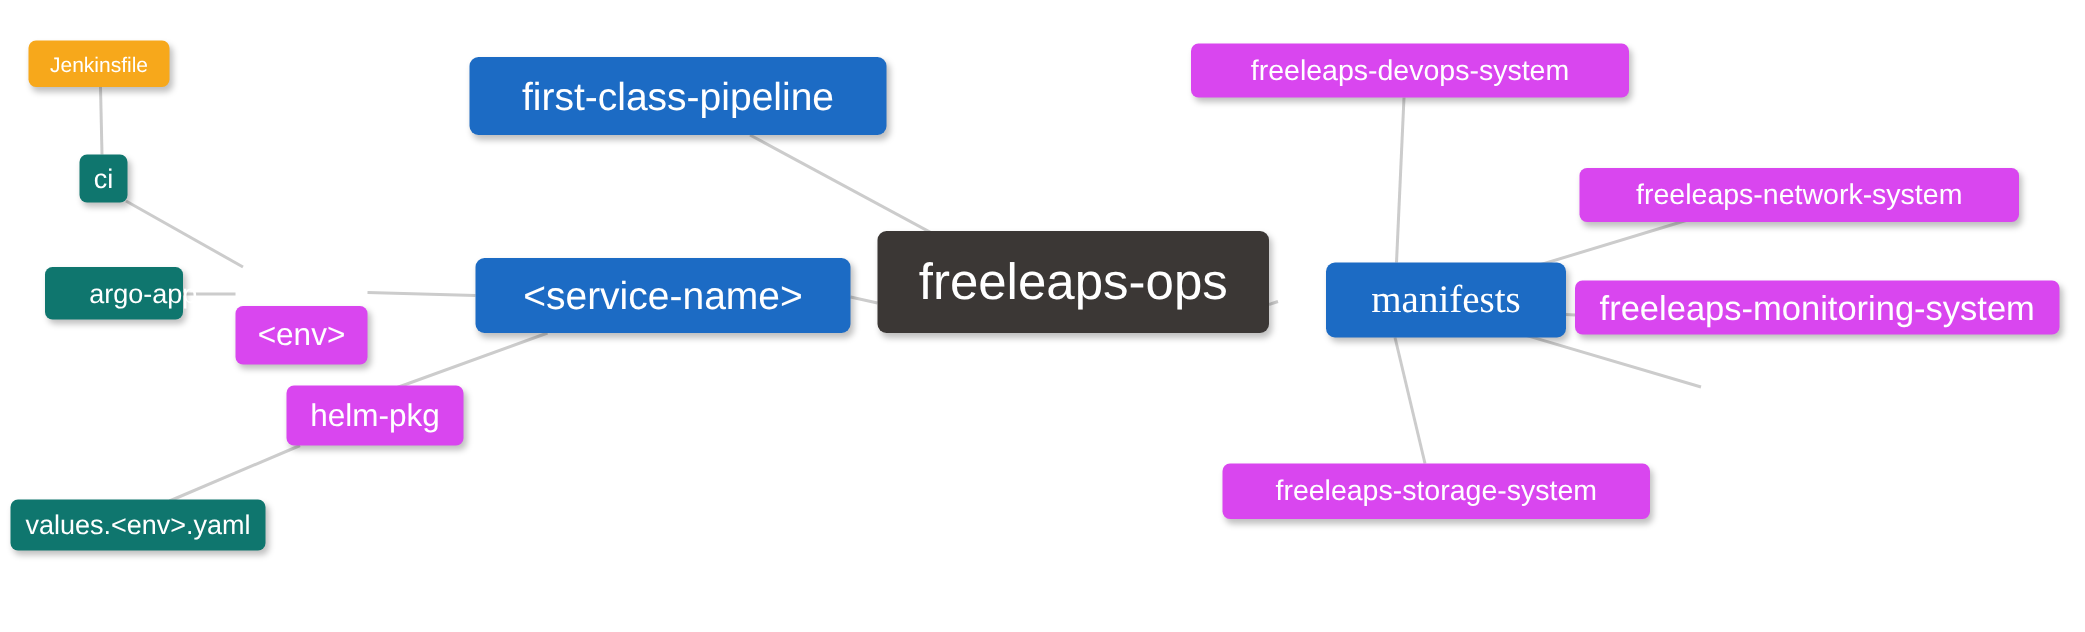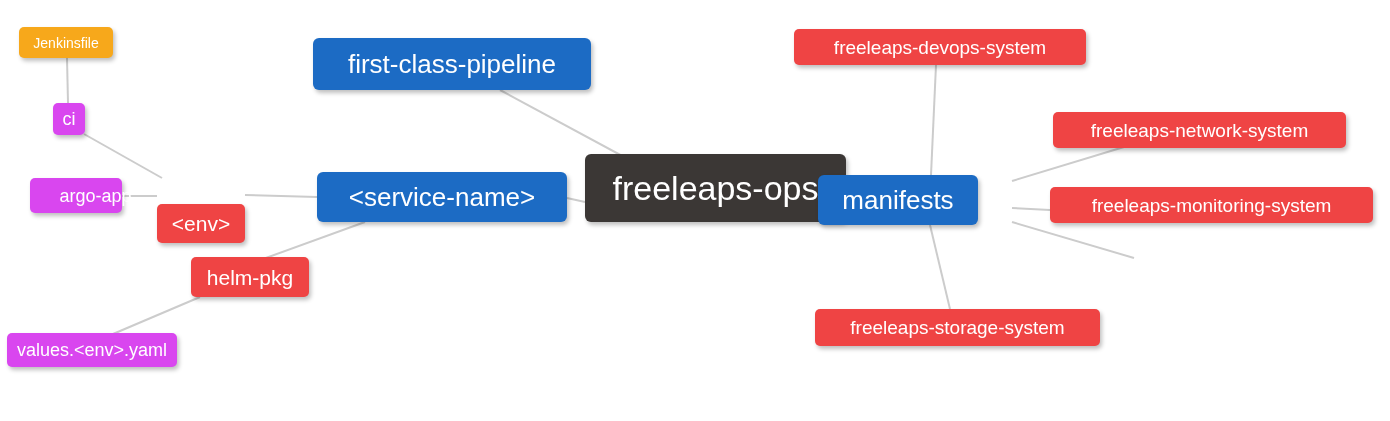--- a/index.html
+++ b/index.html
@@ -35,39 +35,39 @@
     justify-content: center;
     color: #ffffff;
     white-space: nowrap;
     border-radius: 5px;
     box-shadow: 2px 3px 4px rgba(0,0,0,0.25);
     cursor: pointer;
     line-height: 1;
     box-sizing: border-box;
   }
   .fill-blue  { background: #1c6bc4; }
-  .fill-green { background: #ef4444; text-align: center; }
-  .fill-red   { background: #d946ef; }
+  .fill-green { background: #d946ef; text-align: center; }
+  .fill-red   { background: #0f766e; }
   .fill-amber { background: #f7a81b; }
   .fill-dark  { background: #3b3735; }
 
   
   .n-jenkinsfile { left: 19px;   top: 27px;  width: 94px;  height: 31px; font-size: 14px; }
   .n-ci          { left: 53px;   top: 103px; width: 32px;  height: 32px; font-size: 18px; }
   .n-argo-app    { left: 30px;   top: 178px; width: 92px;  height: 35px; font-size: 18px; padding-left: 39px; }
   .n-env         { left: 157px;  top: 176px; width: 88px;  height: 39px; font-size: 21px; margin-top: 28px; }
   .n-helm-pkg    { left: 147px;  top: 257px; width: 118px; height: 40px; font-size: 21px; margin-left: 44px; }
   .n-values      { left: 7px;    top: 333px; width: 170px; height: 34px; font-size: 18px; }
   .n-fcp         { left: 313px;  top: 38px;  width: 278px; height: 52px; font-size: 26px; border-radius: 6px; }
   .n-service     { left: 317px;  top: 172px; width: 250px; height: 50px; font-size: 26px; border-radius: 6px; }
   .n-ops         { left: 585px;  top: 154px; width: 261px; height: 68px; font-size: 34px; border-radius: 6px; }
-  .n-manifests   { left: 818px;  top: 175px; width: 160px; height: 50px; font-size: 26px; border-radius: 6px; }
+  .n-manifests   { left: 884px;  top: 175px; width: 160px; height: 50px; font-size: 26px; border-radius: 6px; font-family: Liberation Serif, serif; }
   .n-devops      { left: 794px;  top: 29px;  width: 292px; height: 36px; font-size: 19px; }
   .n-network     { left: 1053px; top: 112px; width: 293px; height: 36px; font-size: 19px; }
-  .n-monitoring  { left: 1050px; top: 187px; width: 323px; height: 36px; font-size: 19px; }
+  .n-monitoring  { left: 1050px; top: 187px; width: 323px; height: 36px; font-size: 23px; }
   .n-controls    { left: 1060px; top: 257px; width: 292px; height: 37px; font-size: 19px; }
   .n-storage     { left: 815px;  top: 309px; width: 285px; height: 37px; font-size: 19px; }
 </style>
 </head>
 <body>
 
 <div class="canvas">
 
   <svg class="edges" width="1390" height="421" viewBox="0 0 1390 421" aria-hidden="true">
     <line x1="67" y1="58" x2="68" y2="103"></line>

